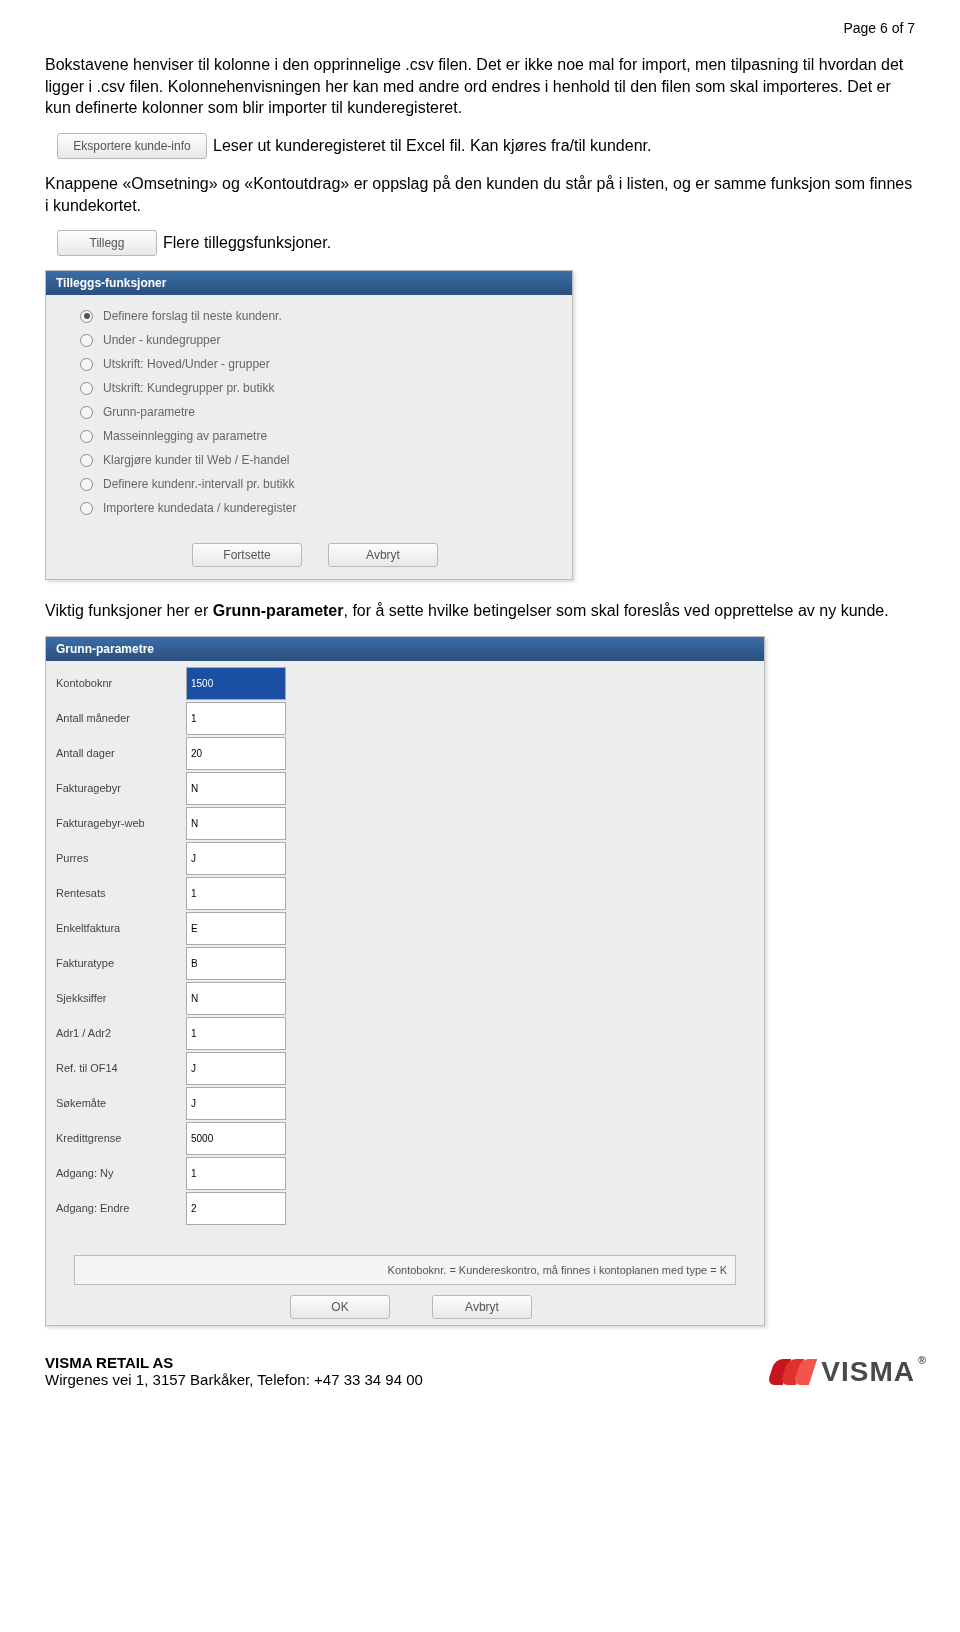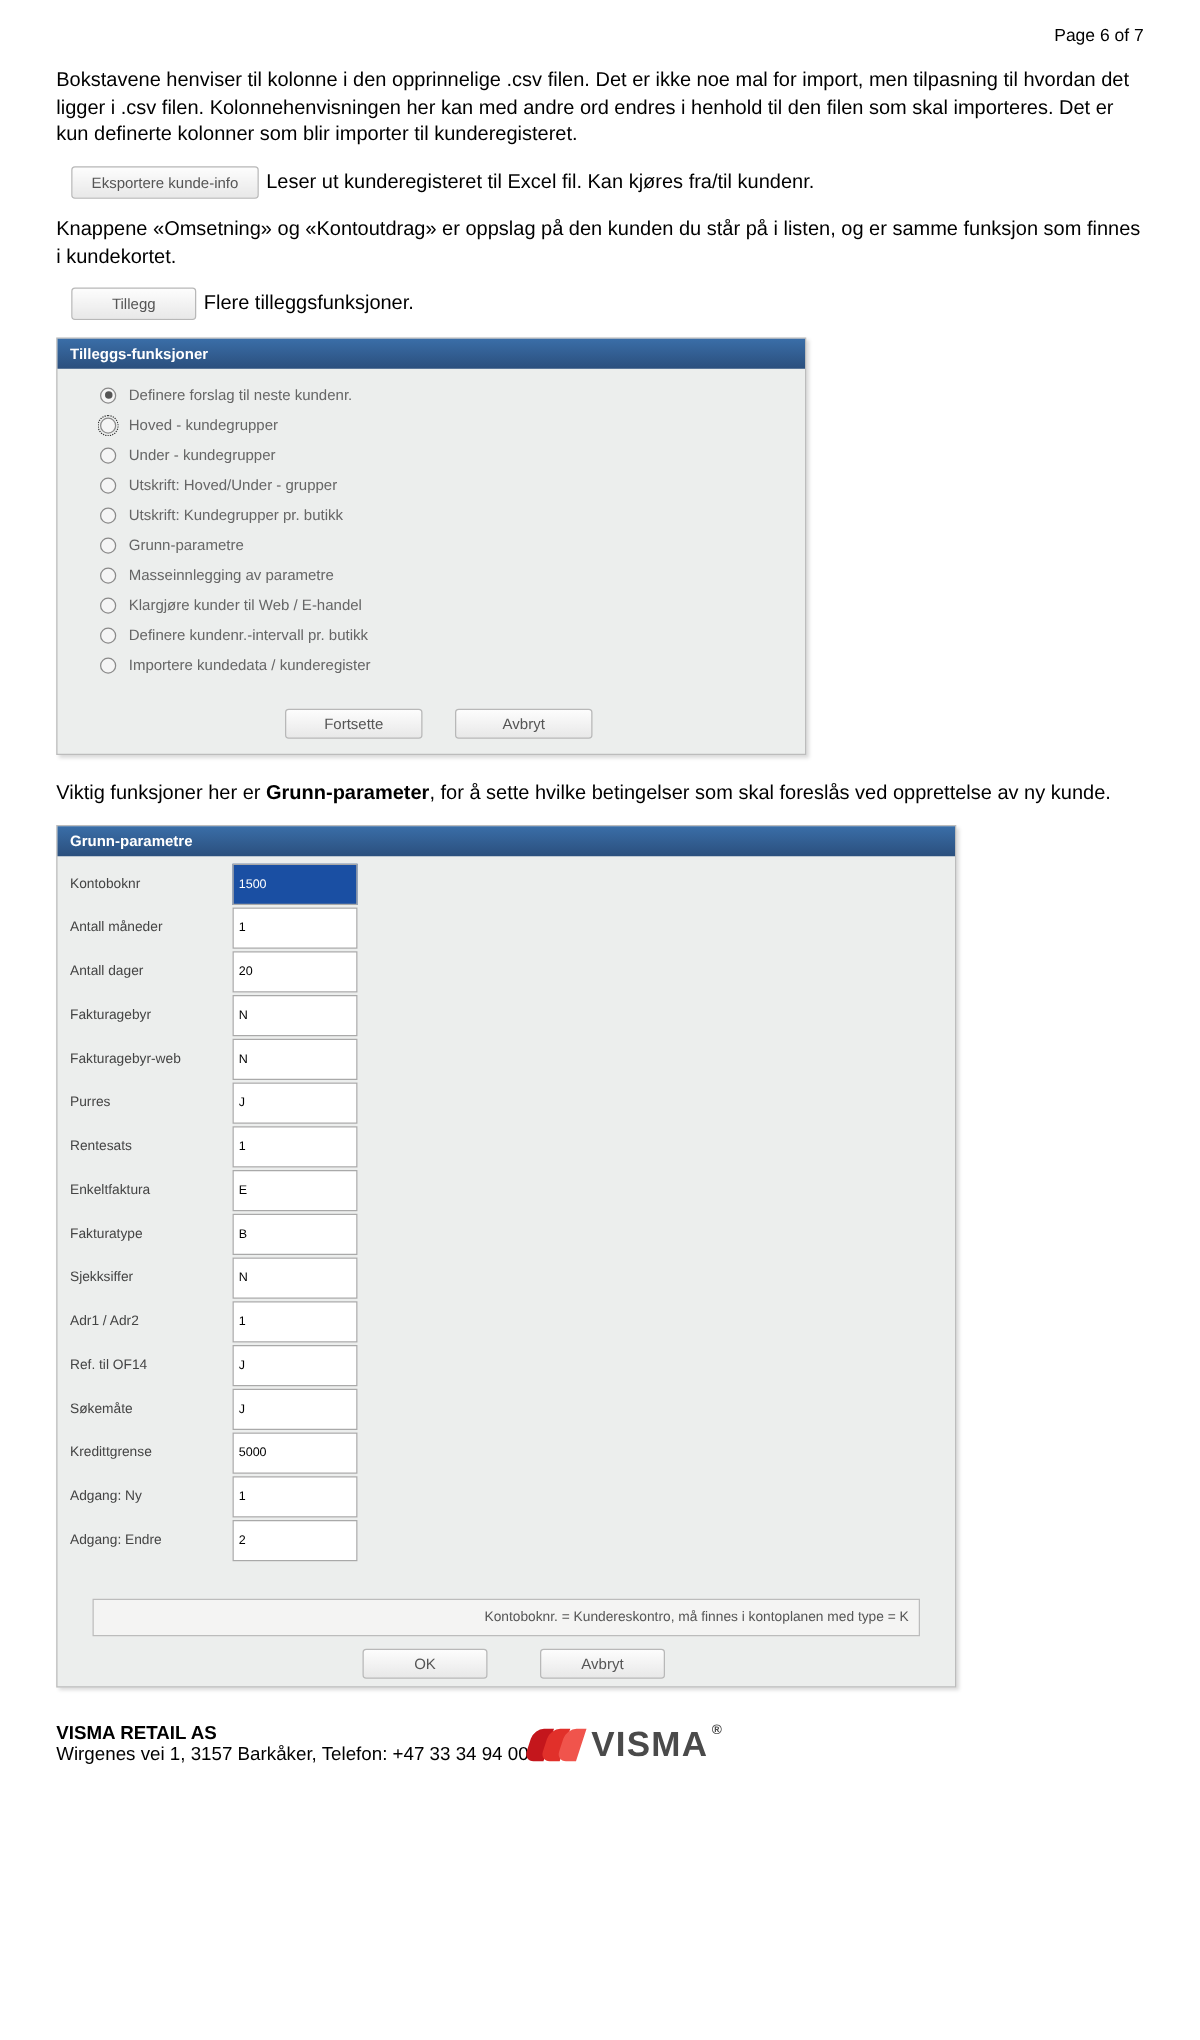--- a/index.html
+++ b/index.html
@@ -133,20 +133,21 @@
     display: flex;
     justify-content: center;
     gap: 30px;
     padding-bottom: 6px;
   }
   .form-footer .faux-button { min-width: 100px; text-align:center; }
 
   
   .doc-footer {
     display: flex;
+    justify-content: space-between;
     align-items: flex-end;
     margin-top: 28px;
     font-size: 15px;
   }
   .logo {
     display: flex;
     align-items: center;
     gap: 4px;
   }
   .logo-mark {
@@ -186,30 +187,26 @@
   <span>Leser ut kunderegisteret til Excel fil. Kan kjøres fra/til kundenr.</span>
 </div>
 
 <p class="body-text">Knappene «Omsetning» og «Kontoutdrag» er oppslag på den kunden du står på i listen, og er samme funksjon som finnes i kundekortet.</p>
 
 <div class="inline-btn-row">
   <span class="faux-button med">Tillegg</span>
   <span>Flere tilleggsfunksjoner.</span>
 </div>
 
-<div class="panel" style="width:600px;">
+<div class="panel" style="width:528px;">
   <div class="panel-title">Tilleggs-funksjoner</div>
   <div class="panel-body" id="panel1-body">
       <div class="radio-row">
         <span class="radio-circle sel"></span>
         <span>Definere forslag til neste kundenr.</span>
-      </div>
-      <div class="radio-row focus">
-        <span class="radio-circle"></span>
-        <span>Hoved - kundegrupper</span>
       </div>
       <div class="radio-row">
         <span class="radio-circle"></span>
         <span>Under - kundegrupper</span>
       </div>
       <div class="radio-row">
         <span class="radio-circle"></span>
         <span>Utskrift: Hoved/Under - grupper</span>
       </div>
       <div class="radio-row">

